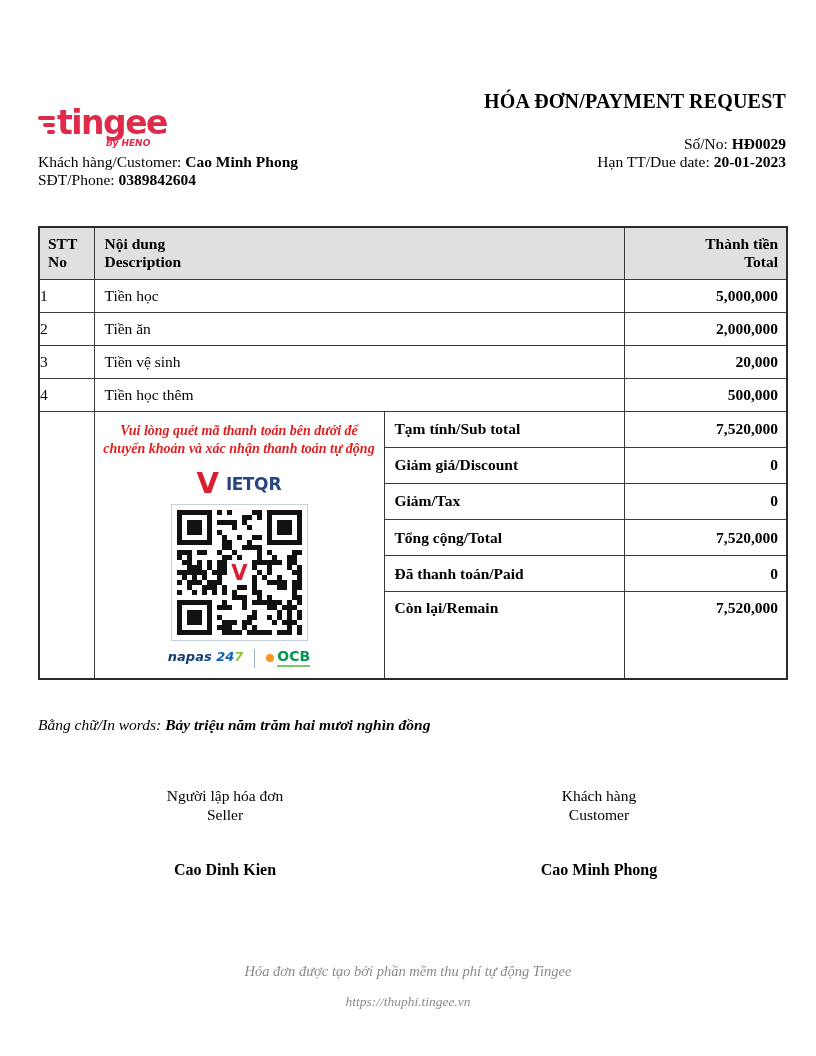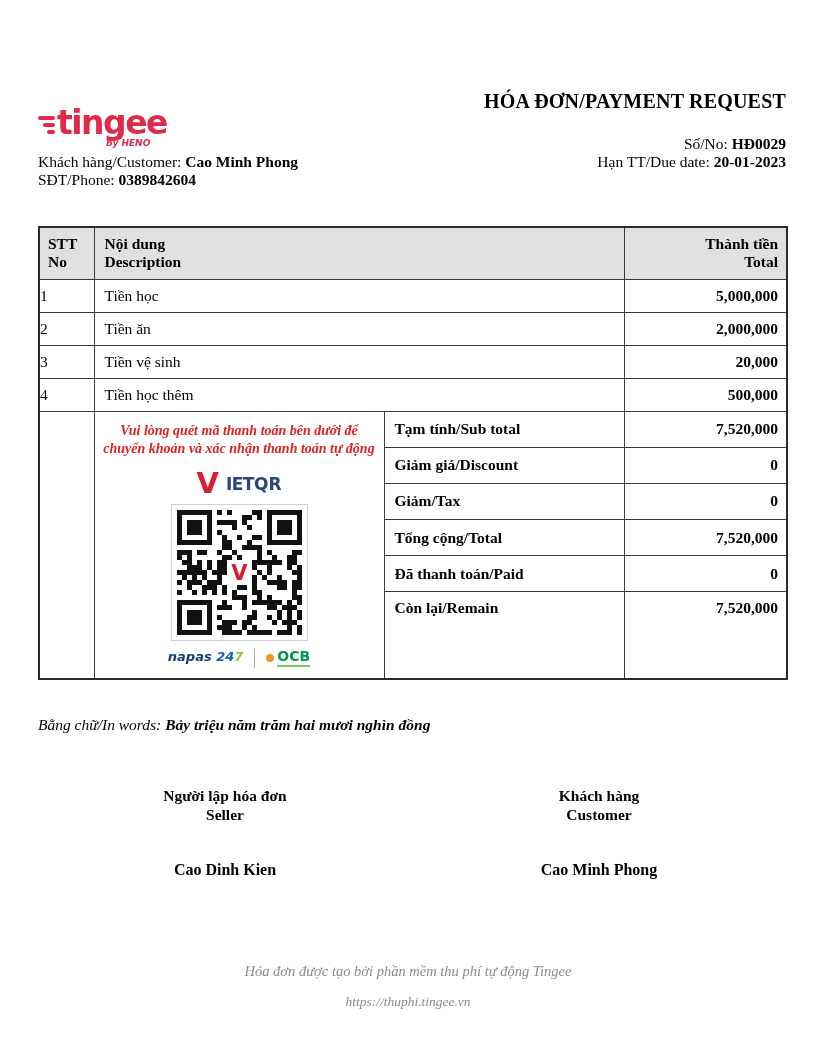--- a/index.html
+++ b/index.html
@@ -64,21 +64,21 @@
   .ocb-text{font-family:"DejaVu Sans",sans-serif;font-weight:800;font-size:14px;color:var(--color-ocbGreen);line-height:1;}
   .ocb-text::after{content:"";display:block;height:2px;background:#58b947;margin-top:2px;opacity:.8;}
 
   
   .inwords{margin:36px 30px 0 38px;font-size:15.5px;font-style:italic;}
   .iw-value{font-weight:700;}
 
   
   .signatures{display:flex;margin:52px 30px 0 38px;}
   .sig-block{width:374px;text-align:center;}
-  .sig-title{font-weight:700;font-size:15.5px;line-height:19px;}
+  .sig-title{font-weight:400;font-size:15.5px;line-height:19px;}
   .sig-name{font-weight:700;font-size:16px;margin-top:37px;}
 
   
   .footer{position:absolute;left:0;right:0;top:963px;text-align:center;color:#8a8a8a;font-style:italic;}
   .footer-line1{font-size:14.5px;}
   .footer-line2{margin-top:14px;font-size:13.5px;}
 </style>
 </head>
 <body>
 

